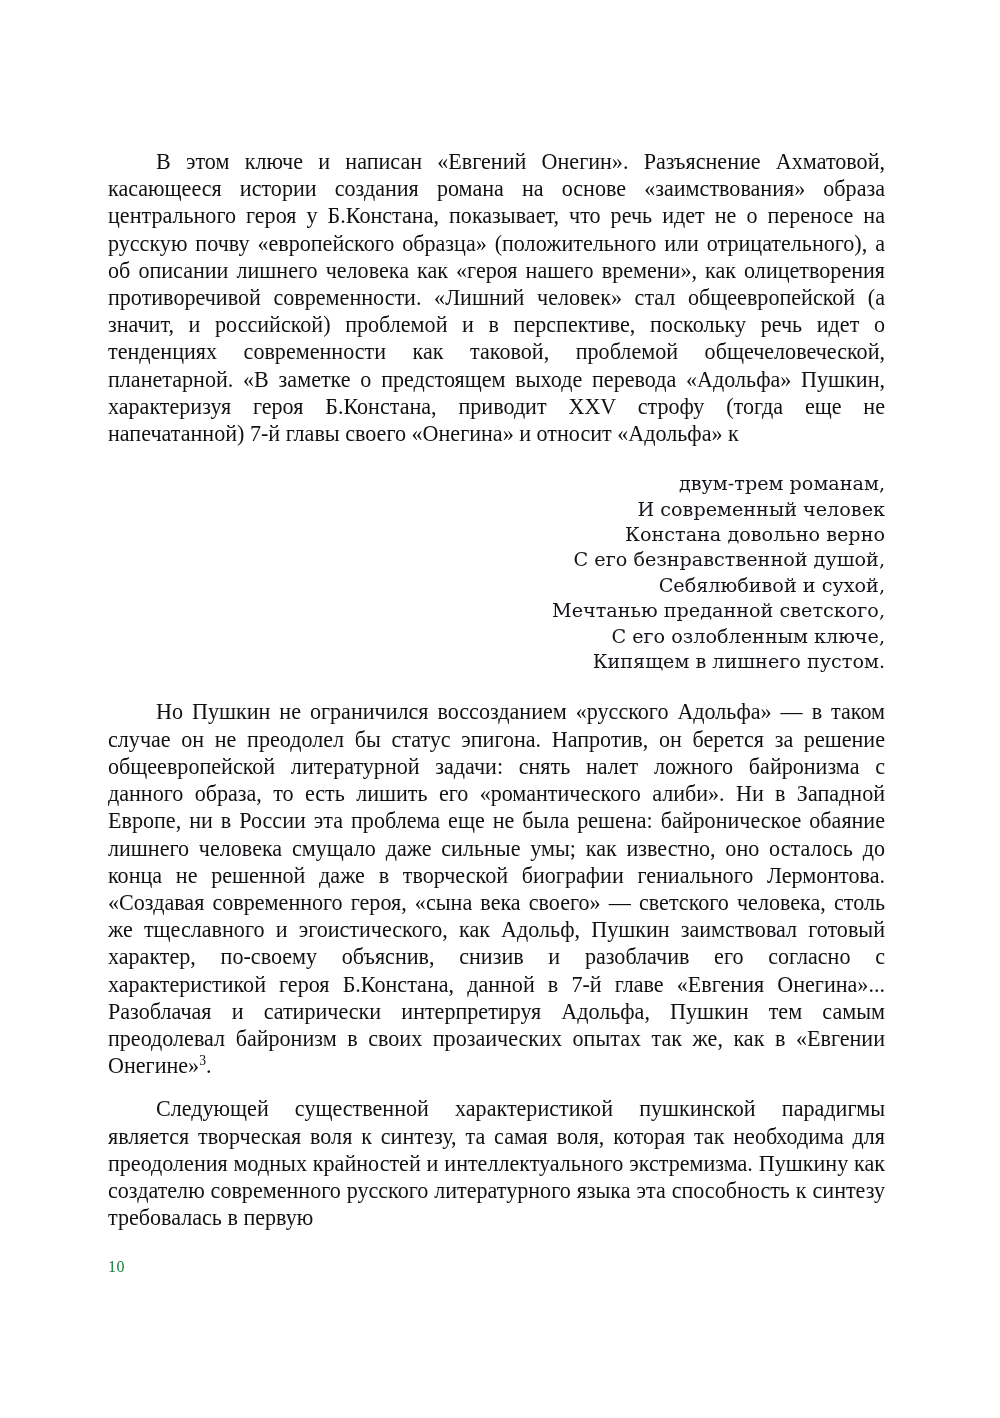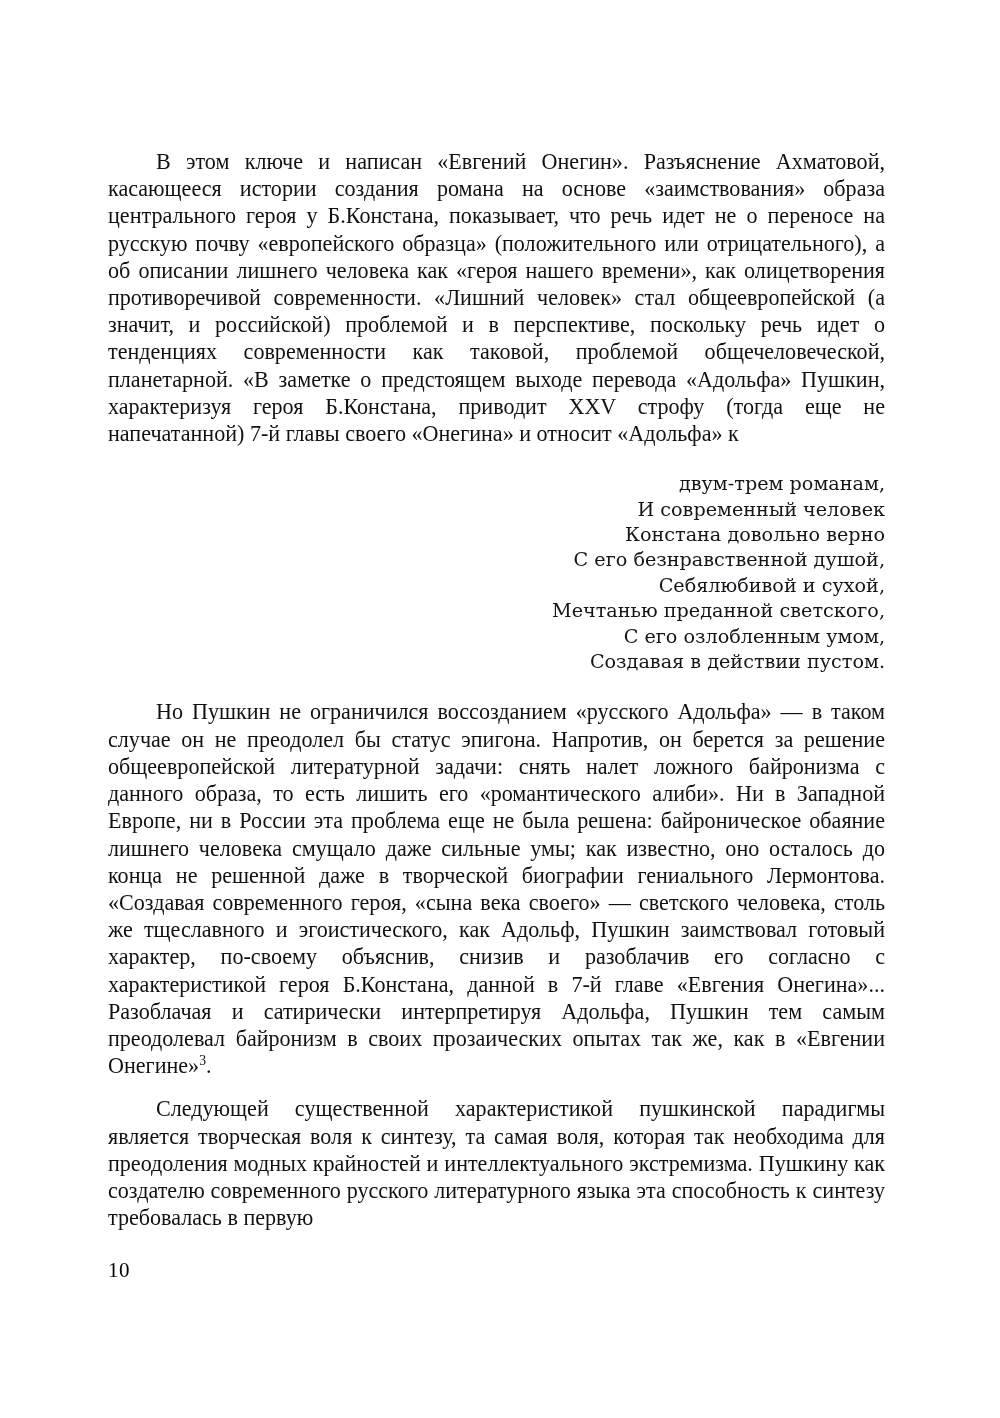--- a/index.html
+++ b/index.html
@@ -64,43 +64,43 @@
     font-size: 0.62em;
     vertical-align: super;
     line-height: 0;
   }
 
   .page-number {
     position: absolute;
     left: 108px;
     top: 1258px;
     font-family: "Liberation Serif", "DejaVu Serif", serif;
-    font-size: 21px;
-    color: #000000;
+    font-size: 16px;
+    color: #15803d;
     letter-spacing: 0.5px;
   }
 </style>
 </head>
 <body>
 
 <div class="page">
 
   <div class="text-block">
 
     <p class="para">В этом ключе и написан «Евгений Онегин». Разъяснение Ахматовой, касающееся истории создания романа на основе «заимствования» образа центрального героя у Б.Констана, показывает, что речь идет не о переносе на русскую почву «европейского образца» (положительного или отрицательного), а об описании лишнего человека как «героя нашего времени», как олицетворения противоречивой современности. «Лишний человек» стал общеевропейской (а значит, и российской) проблемой и в перспективе, поскольку речь идет о тенденциях современности как таковой, проблемой общечеловеческой, планетарной. «В заметке о предстоящем выходе перевода «Адольфа» Пушкин, характеризуя героя Б.Констана, приводит XXV строфу (тогда еще не напечатанной) 7-й главы своего «Онегина» и относит «Адольфа» к</p>
 
     <div class="verse">
       <div class="verse-line">двум-трем романам,</div>
       <div class="verse-line">И современный человек</div>
       <div class="verse-line">Констана довольно верно</div>
       <div class="verse-line">С его безнравственной душой,</div>
       <div class="verse-line">Себялюбивой и сухой,</div>
       <div class="verse-line">Мечтанью преданной светского,</div>
-      <div class="verse-line">С его озлобленным умом,</div>
-      <div class="verse-line">Создавая в действии пустом.</div>
+      <div class="verse-line">С его озлобленным ключе,</div>
+      <div class="verse-line">Кипящем в лишнего пустом.</div>
     </div>
 
     <p class="para"><span>Но Пушкин не ограничился воссозданием «русского Адольфа» — в таком случае он не преодолел бы статус эпигона. Напротив, он берется за решение общеевропейской литературной задачи: снять налет ложного байронизма с данного образа, то есть лишить его «романтического алиби». Ни в Западной Европе, ни в России эта проблема еще не была решена: байроническое обаяние лишнего человека смущало даже сильные умы; как известно, оно осталось до конца не решенной даже в творческой биографии гениального Лермонтова. «Создавая современного героя, «сына века своего» — светского человека, столь же тщеславного и эгоистического, как Адольф, Пушкин заимствовал готовый характер, по-своему объяснив, снизив и разоблачив его согласно с характеристикой героя Б.Констана, данной в 7-й главе «Евгения Онегина»... Разоблачая и сатирически интерпретируя Адольфа, Пушкин тем самым преодолевал байронизм в своих прозаических опытах так же, как в «Евгении Онегине»</span><sup class="footnote-ref">3</sup><span>.</span></p>
 
     <p class="para">Следующей существенной характеристикой пушкинской парадигмы является творческая воля к синтезу, та самая воля, которая так необходима для преодоления модных крайностей и интеллектуального экстремизма. Пушкину как создателю современного русского литературного языка эта способность к синтезу требовалась в первую</p>
 
   </div>
 
   <div class="page-number">10</div>
 

